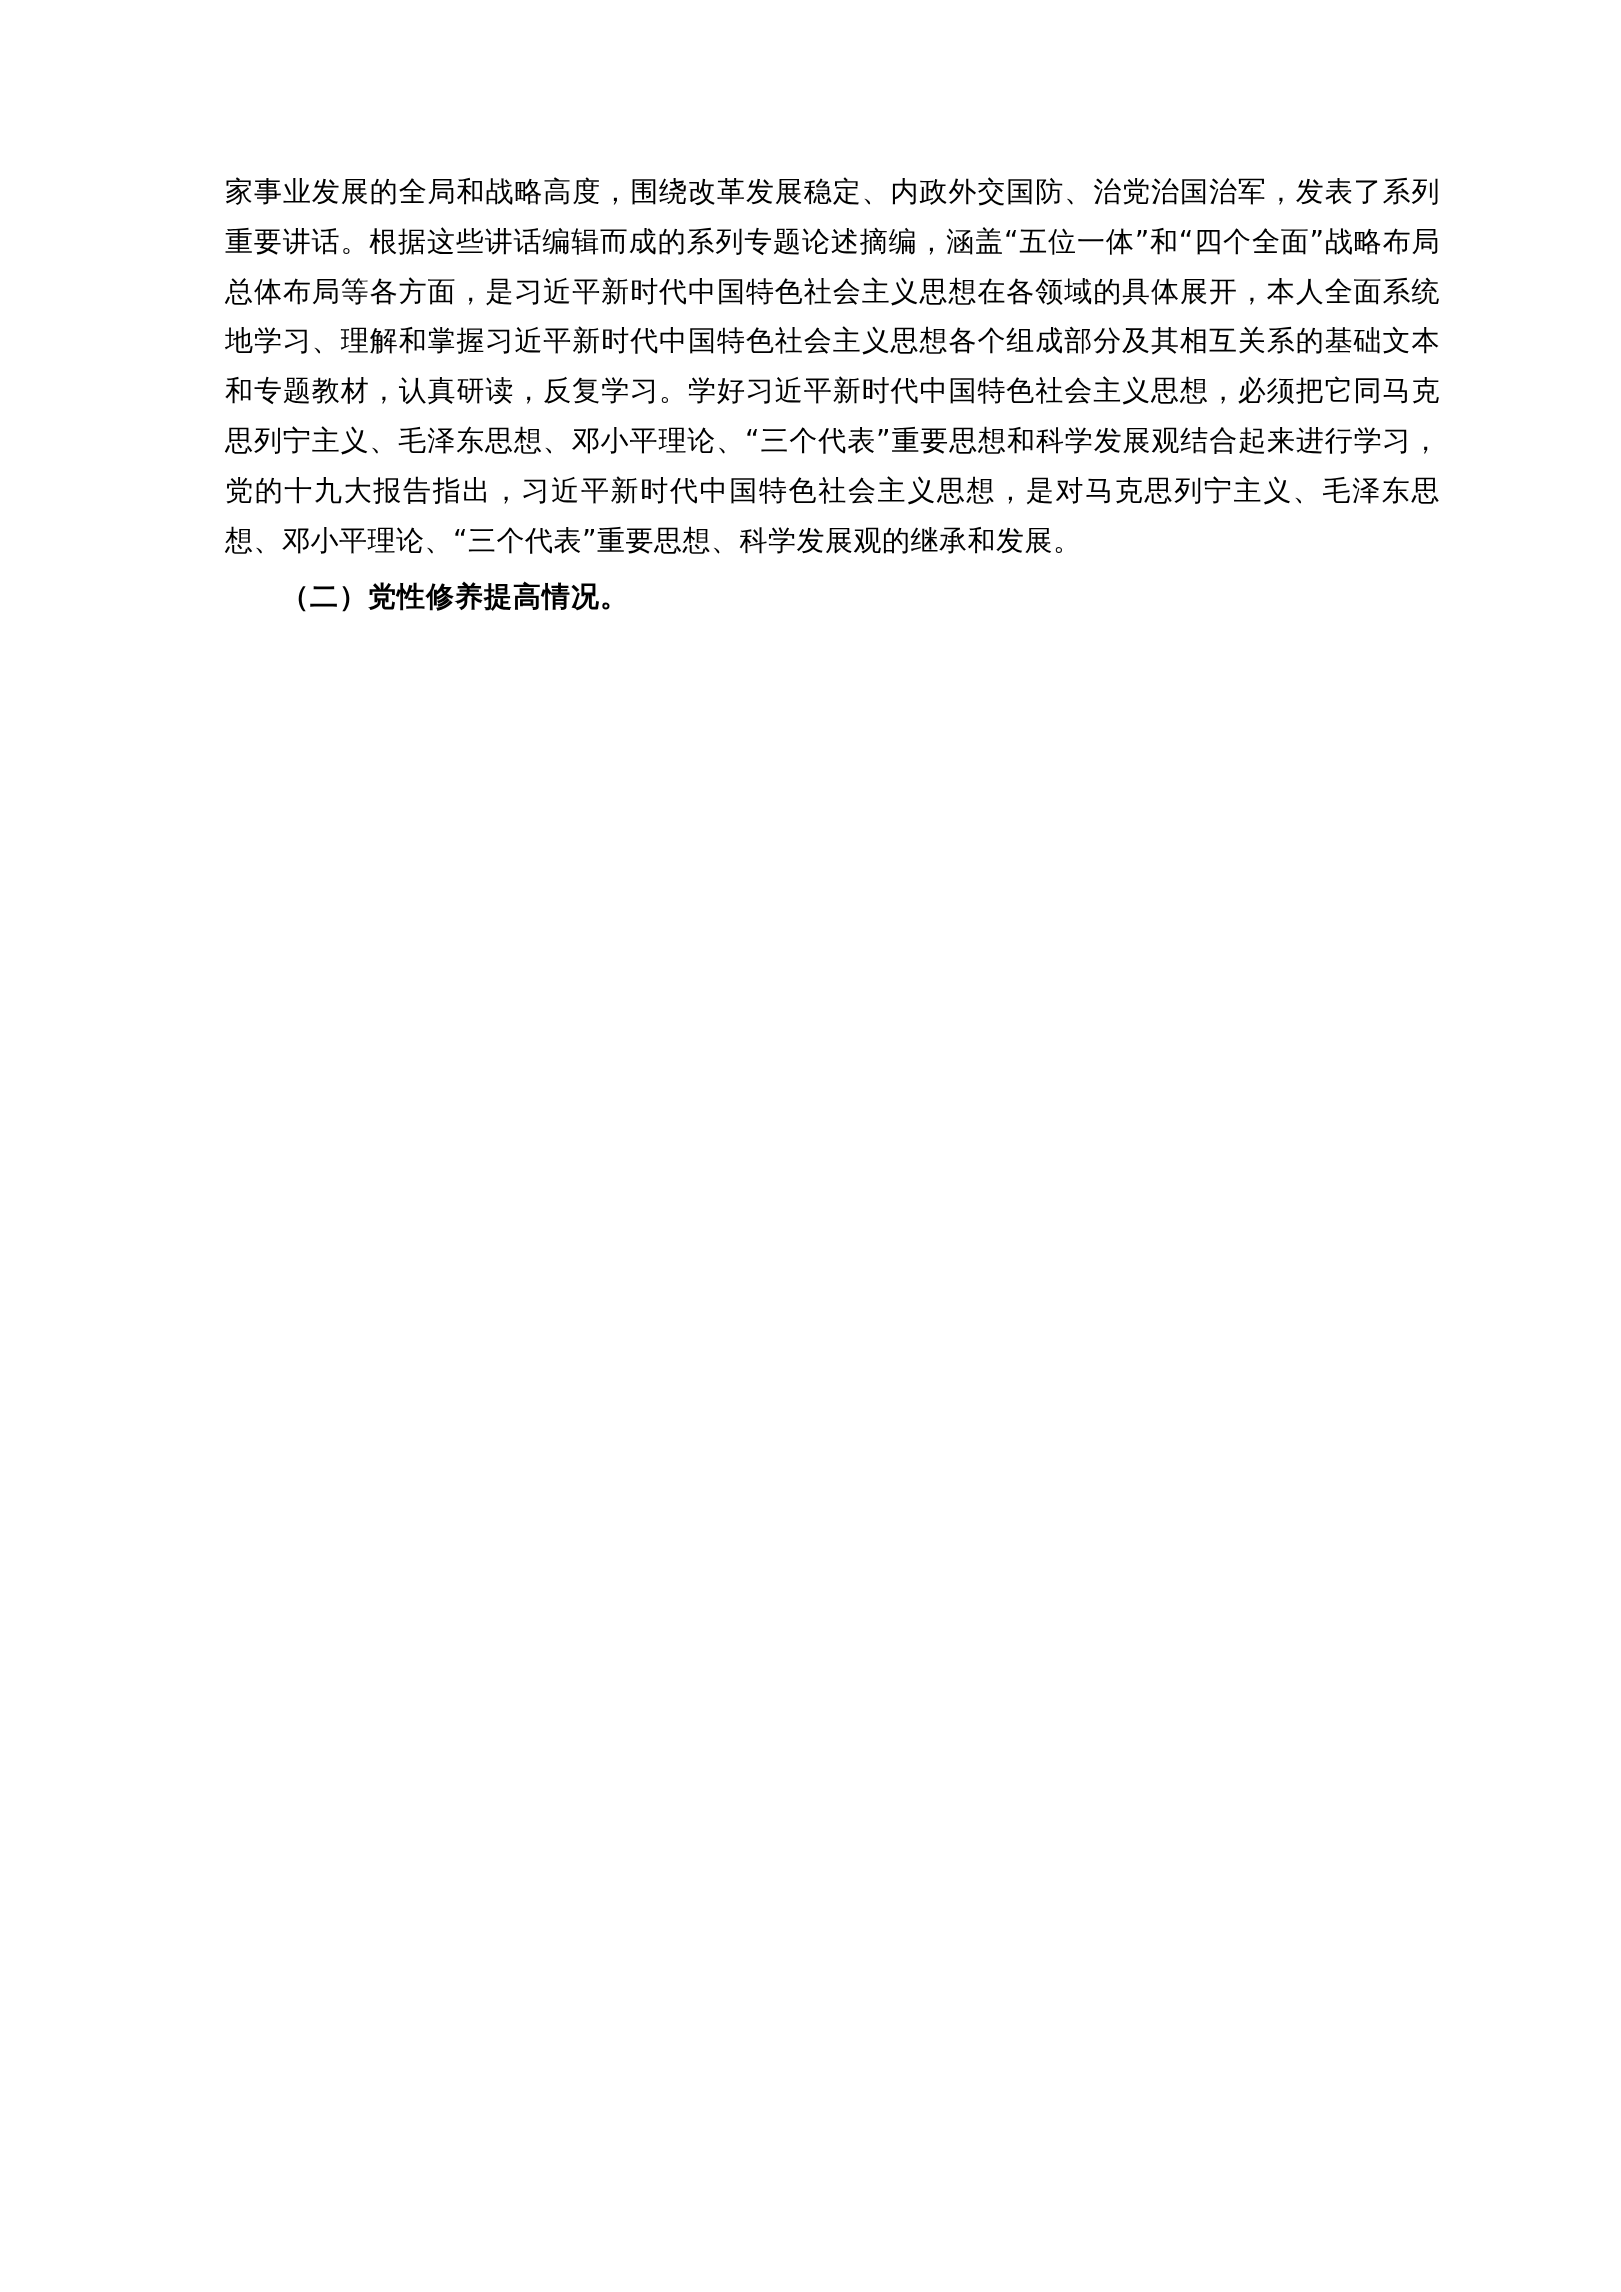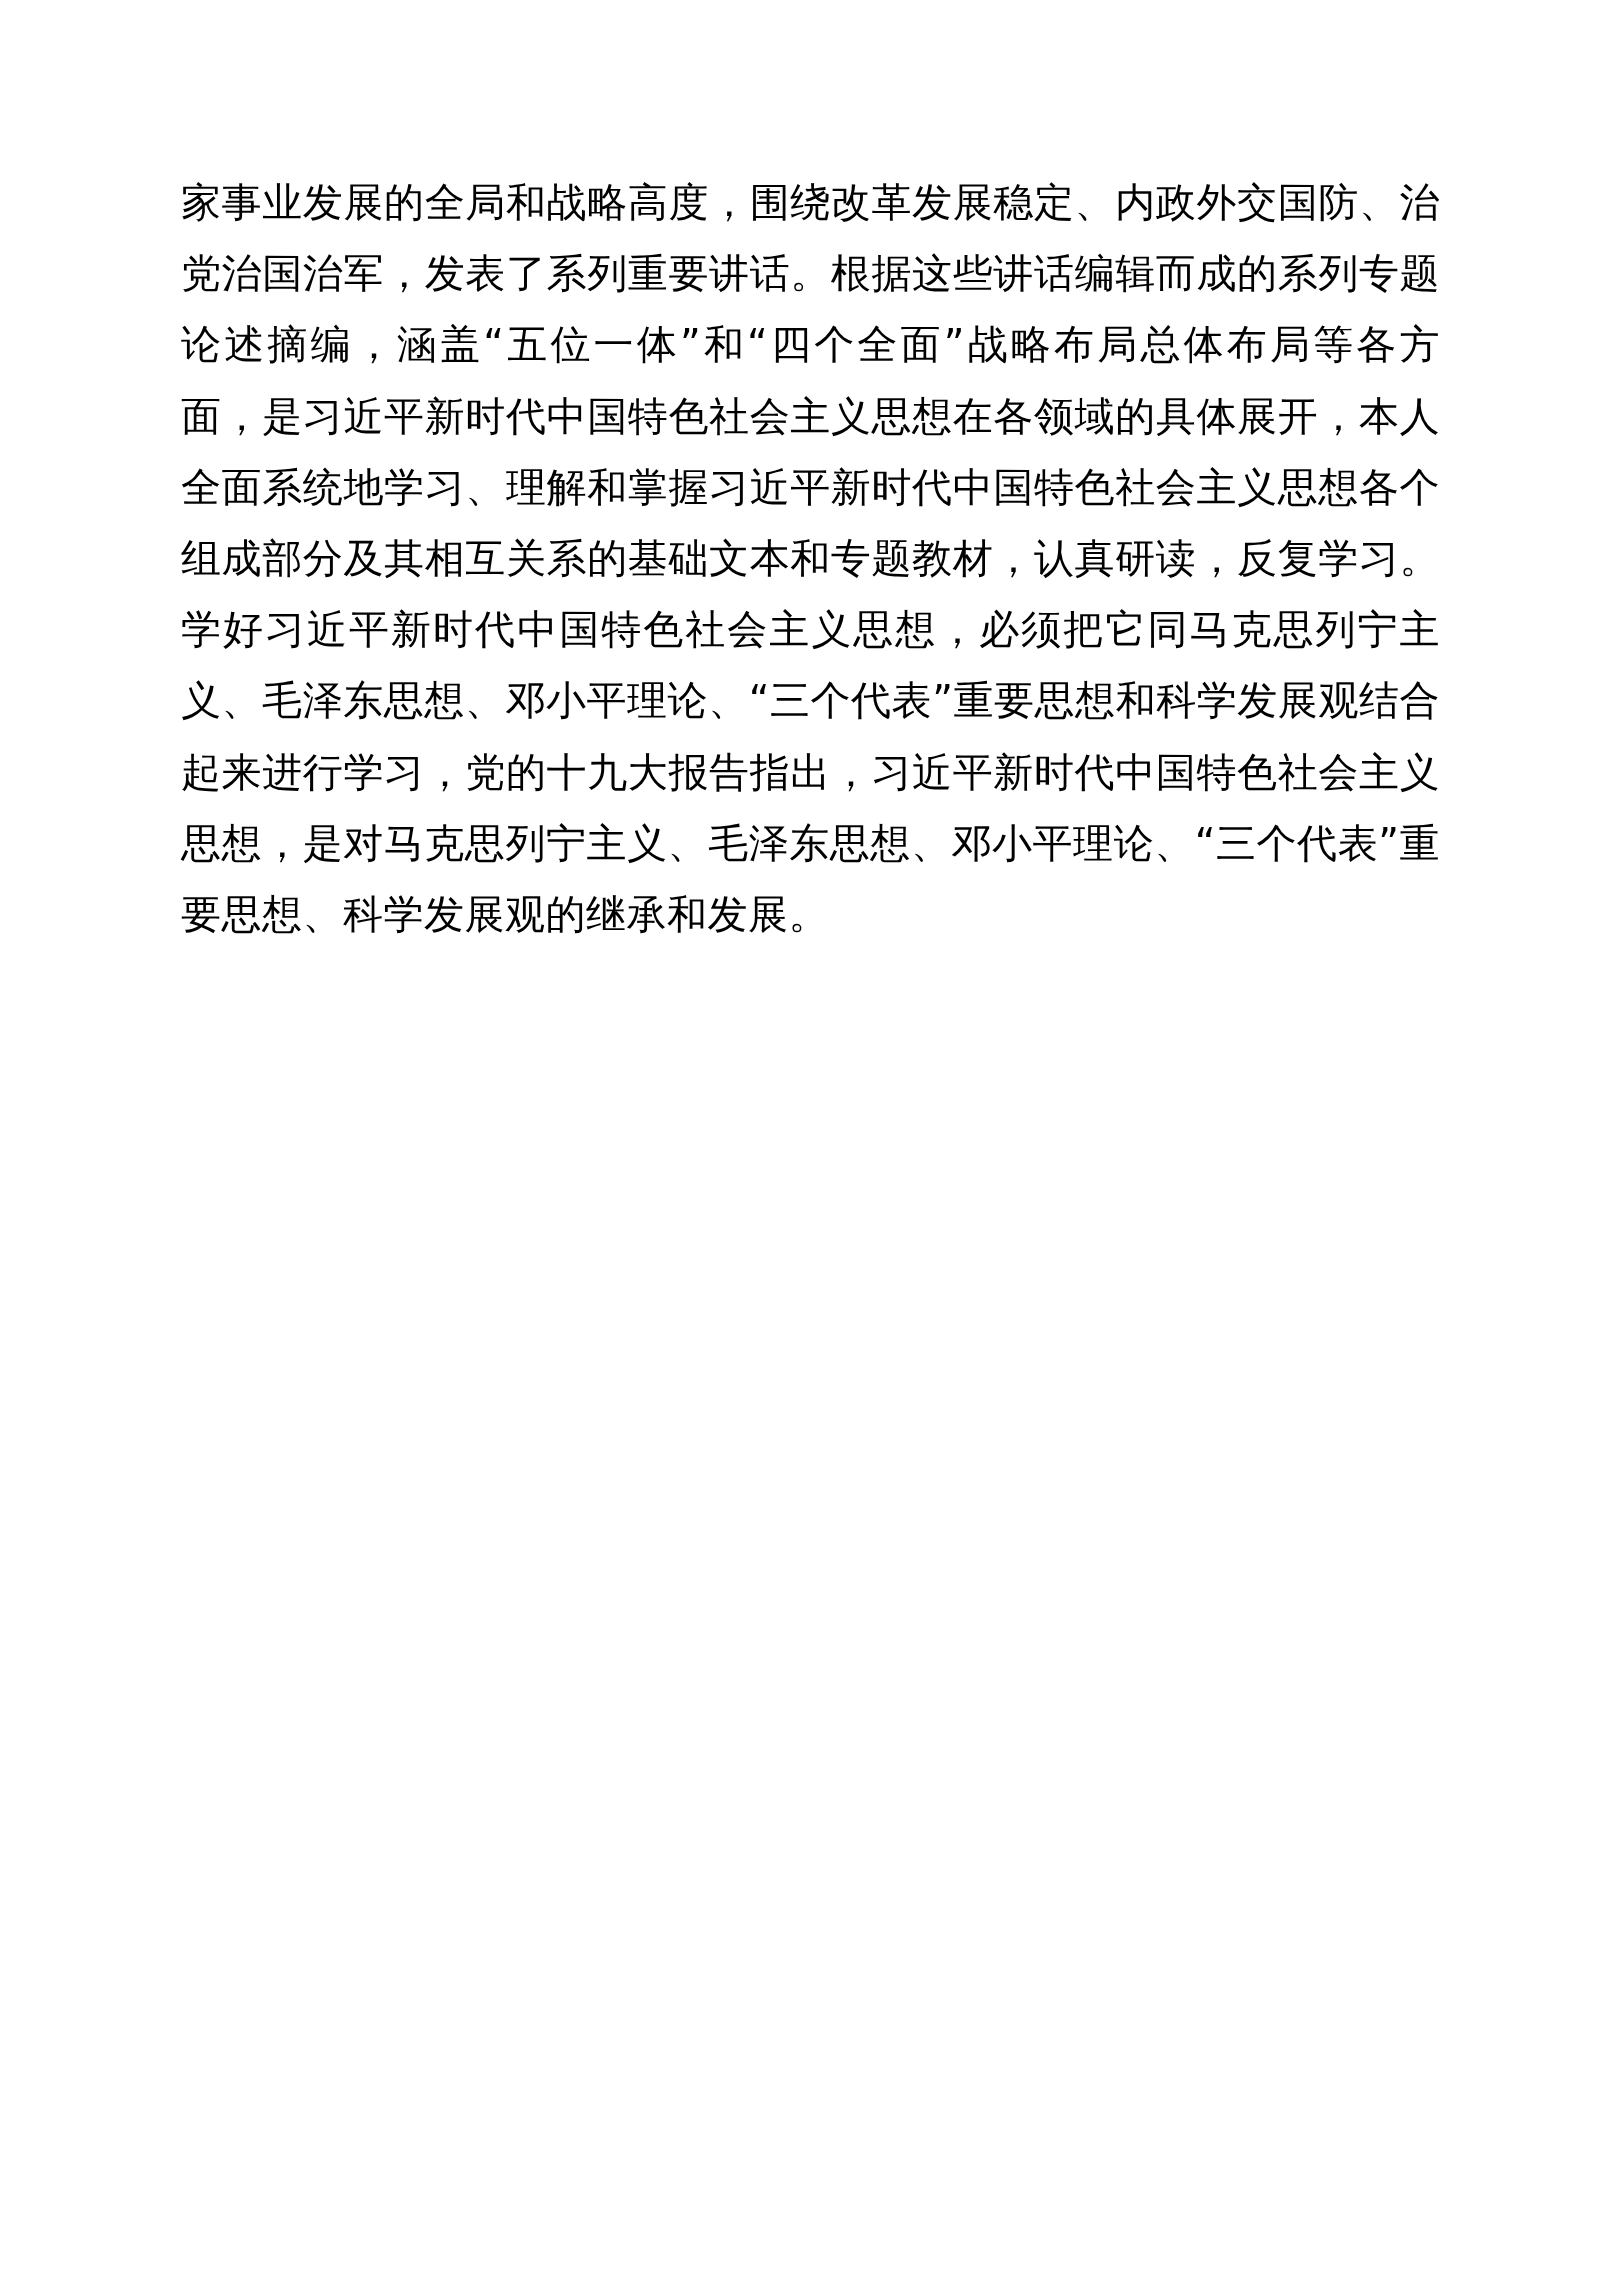--- a/index.html
+++ b/index.html
@@ -15,25 +15,26 @@
     overflow: hidden;
   }
   .page {
     position: relative;
     width: 1621px;
     height: 2293px;
     box-sizing: border-box;
     padding: 167px 181px 118px 181px;
   }
   .doc-body {
-    font-size: 40px;
+    font-size: 28px;
     line-height: 1.78;
     letter-spacing: 0.5px;
     text-align: justify;
     text-justify: inter-character;
+    margin-left: 44px;
   }
   p {
     margin: 0;
   }
   .para-continued {
     text-indent: 0;
   }
   .heading {
     font-weight: bold;
     text-indent: 2em;
@@ -44,15 +45,16 @@
   .small-indent {
     text-indent: 1.1em;
   }
 </style>
 </head>
 <body>
 
 <div class="page">
   <div class="doc-body">
     <p class="para-continued">家事业发展的全局和战略高度，围绕改革发展稳定、内政外交国防、治党治国治军，发表了系列重要讲话。根据这些讲话编辑而成的系列专题论述摘编，涵盖“五位一体”和“四个全面”战略布局总体布局等各方面，是习近平新时代中国特色社会主义思想在各领域的具体展开，本人全面系统地学习、理解和掌握习近平新时代中国特色社会主义思想各个组成部分及其相互关系的基础文本和专题教材，认真研读，反复学习。学好习近平新时代中国特色社会主义思想，必须把它同马克思列宁主义、毛泽东思想、邓小平理论、“三个代表”重要思想和科学发展观结合起来进行学习，党的十九大报告指出，习近平新时代中国特色社会主义思想，是对马克思列宁主义、毛泽东思想、邓小平理论、“三个代表”重要思想、科学发展观的继承和发展。</p>
+    <p class="heading">（二）党性修养提高情况。</p>
   </div>
 </div>
 
 
 </body></html>

